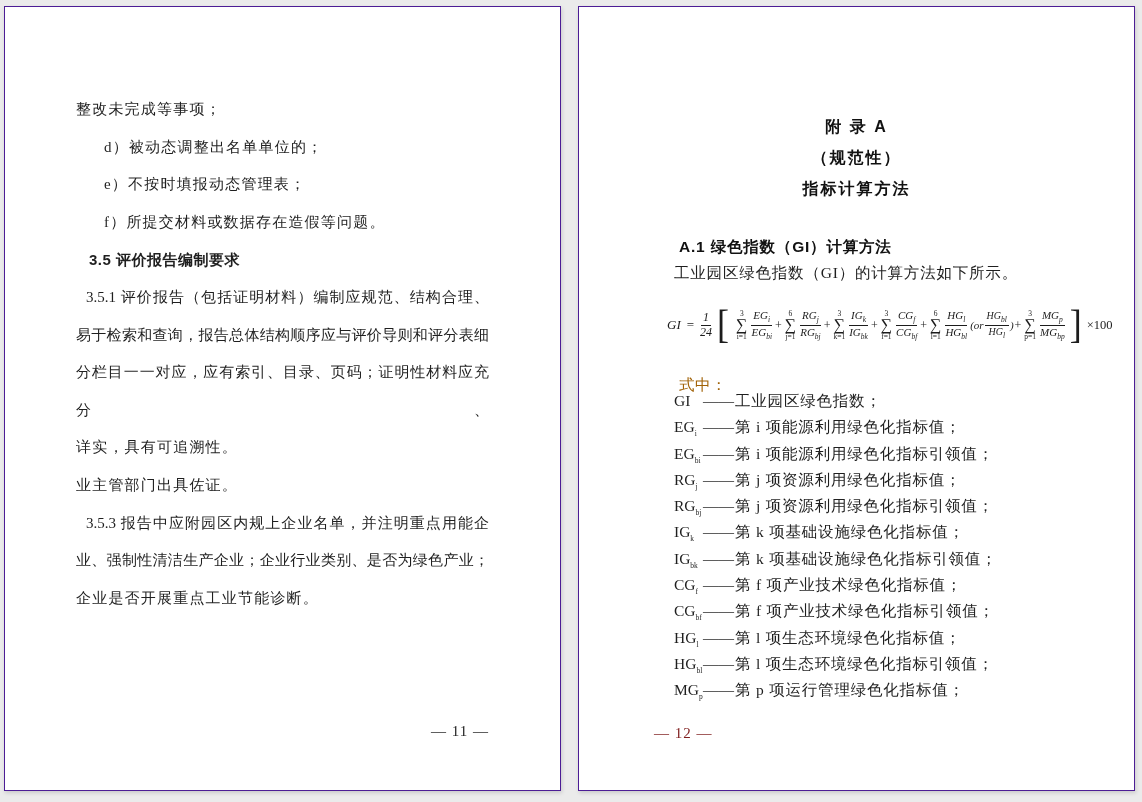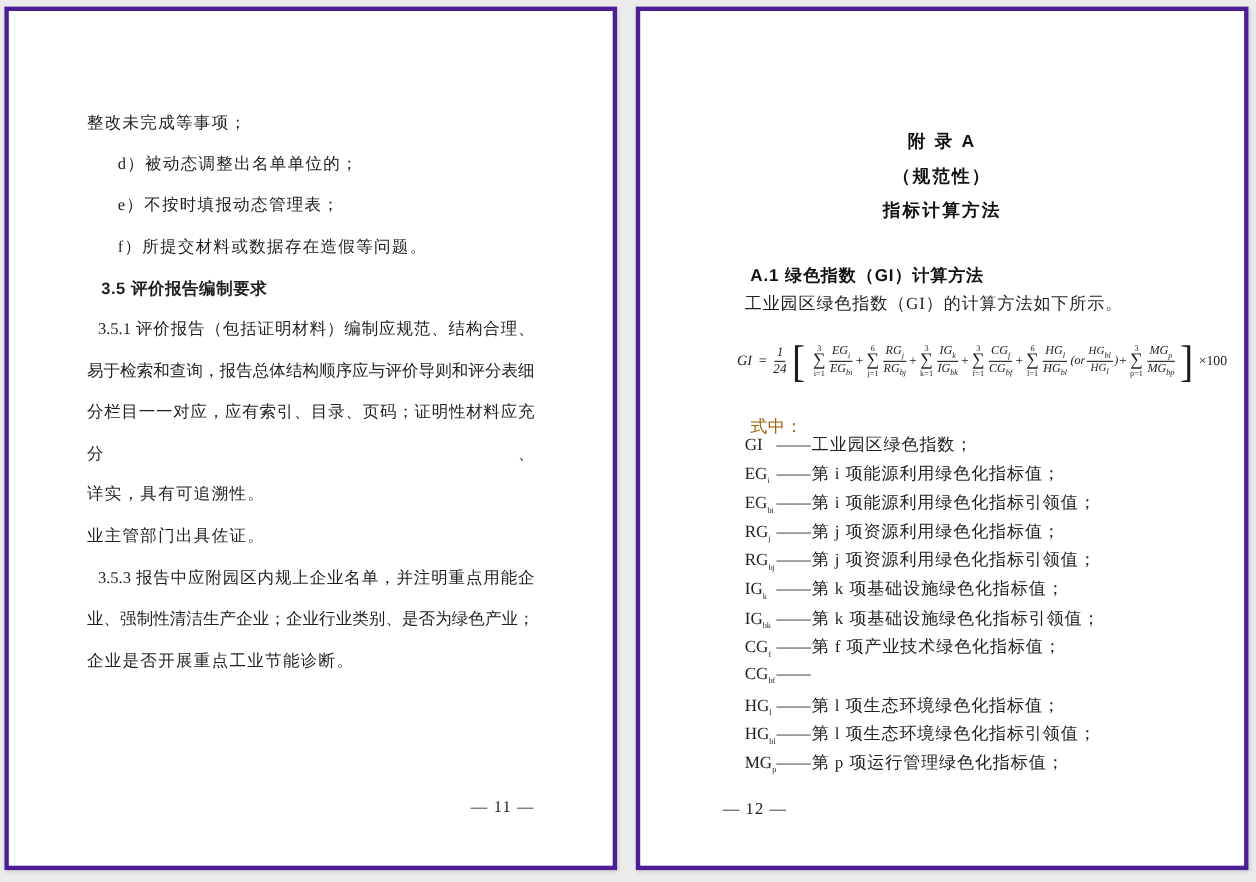--- a/index.html
+++ b/index.html
@@ -6,21 +6,21 @@
   html,body { width:1142px; height:802px; overflow:hidden; }
   body {
     background:#ebebeb;
     font-family:"Liberation Serif","DejaVu Serif",serif;
     color:#222;
     position:relative;
   }
   .page {
     position:absolute; top:6px; width:557px; height:785px;
     background:#ffffff;
-    border:4px solid #4c1d95;
+    border:1px solid #4c1d95;
     box-shadow:1px 2px 4px rgba(0,0,0,0.14);
   }
   .page-left  { left:4px; }
   .page-right { left:578px; }
 
   
   .lp-content { position:absolute; left:71px; right:71px; top:84px; }
   .pline {
     font-size:15px; line-height:37.6px; letter-spacing:1.2px;
     color:#1f1f1f; white-space:nowrap;
@@ -52,21 +52,21 @@
   .rp-intro {
     position:absolute; top:256px; left:95px;
     font-size:15.5px; letter-spacing:0.8px; color:#1f1f1f;
   }
   .rp-where {
     position:absolute; top:368px; left:100px;
     font-size:15.5px; letter-spacing:0.5px; color:#a16207;
   }
   .rp-footer {
     position:absolute; top:718px; left:75px;
-    font-size:15px; color:#0f172a; letter-spacing:1px;
+    font-size:15px; color:#7f1d1d; letter-spacing:1px;
   }
 
   
   .formula {
     position:absolute; top:292px; left:88px; height:52px;
     display:flex; align-items:center; gap:2px;
     font-style:italic; font-size:13px; color:#1c1c1c; white-space:nowrap;
   }
   .formula .lhs { margin-right:2px; }
   .formula .eq { font-style:normal; margin:0 2px; }
@@ -301,20 +301,21 @@
 
         <div class="def-line">
           <span class="def-sym"><span>CG</span><sub>f</sub></span>
           <span class="def-dash">——</span>
           <span class="def-desc">第 f 项产业技术绿色化指标值；</span>
         </div>
 
         <div class="def-line">
           <span class="def-sym"><span>CG</span><sub>bf</sub></span>
           <span class="def-dash">——</span>
+          <span class="def-desc">第 f 项产业技术绿色化指标引领值；</span>
         </div>
 
         <div class="def-line">
           <span class="def-sym"><span>HG</span><sub>l</sub></span>
           <span class="def-dash">——</span>
           <span class="def-desc">第 l 项生态环境绿色化指标值；</span>
         </div>
 
         <div class="def-line">
           <span class="def-sym"><span>HG</span><sub>bl</sub></span>

